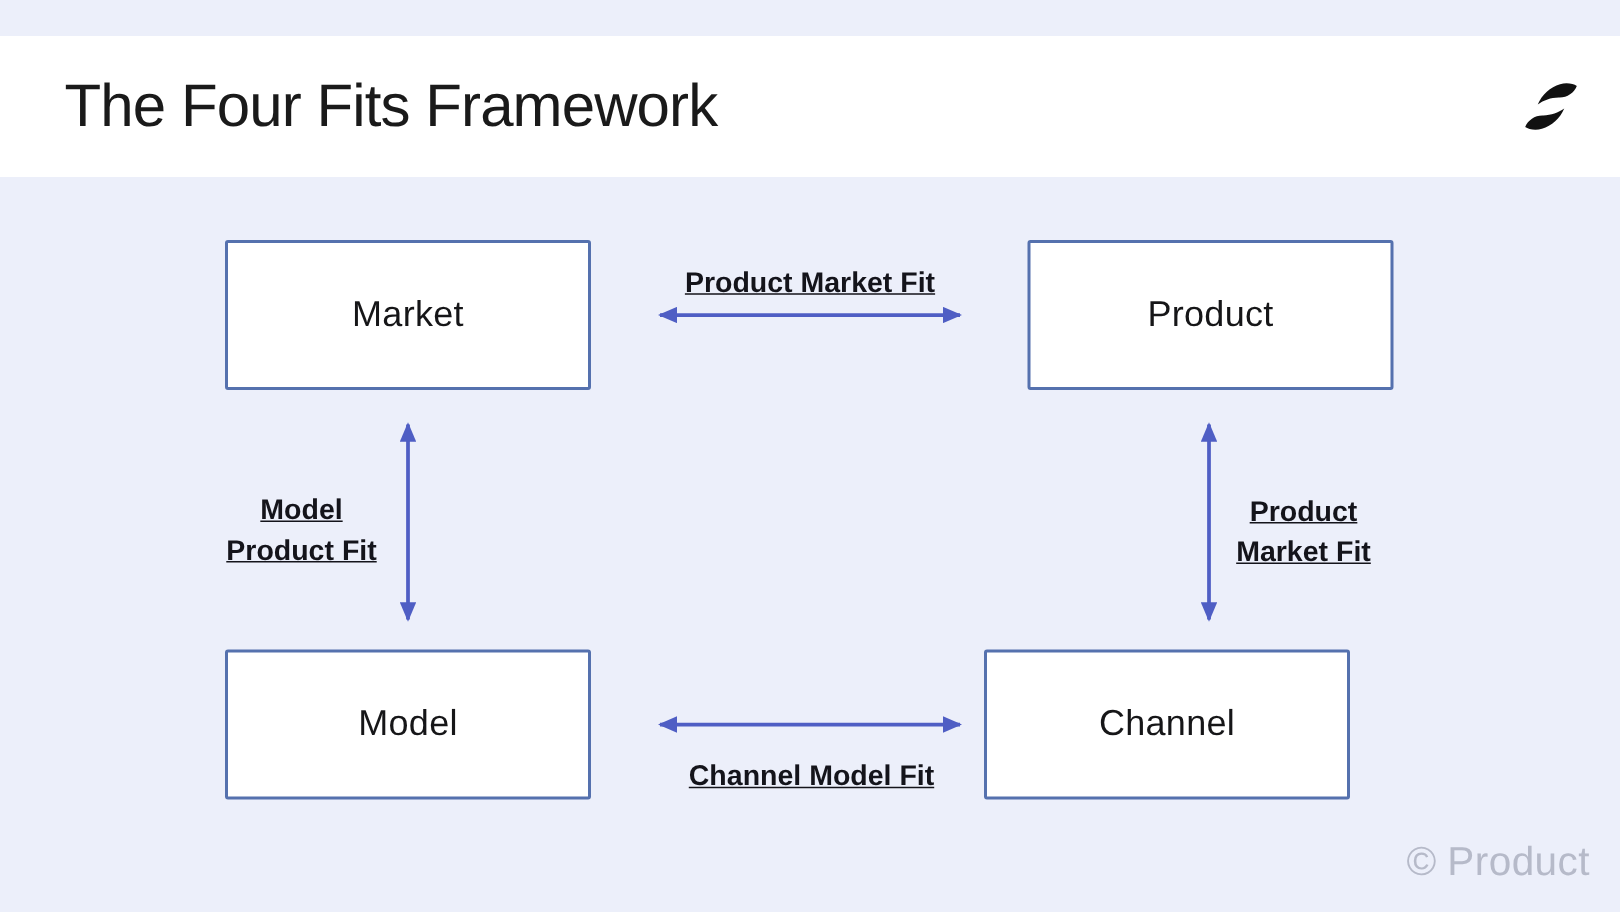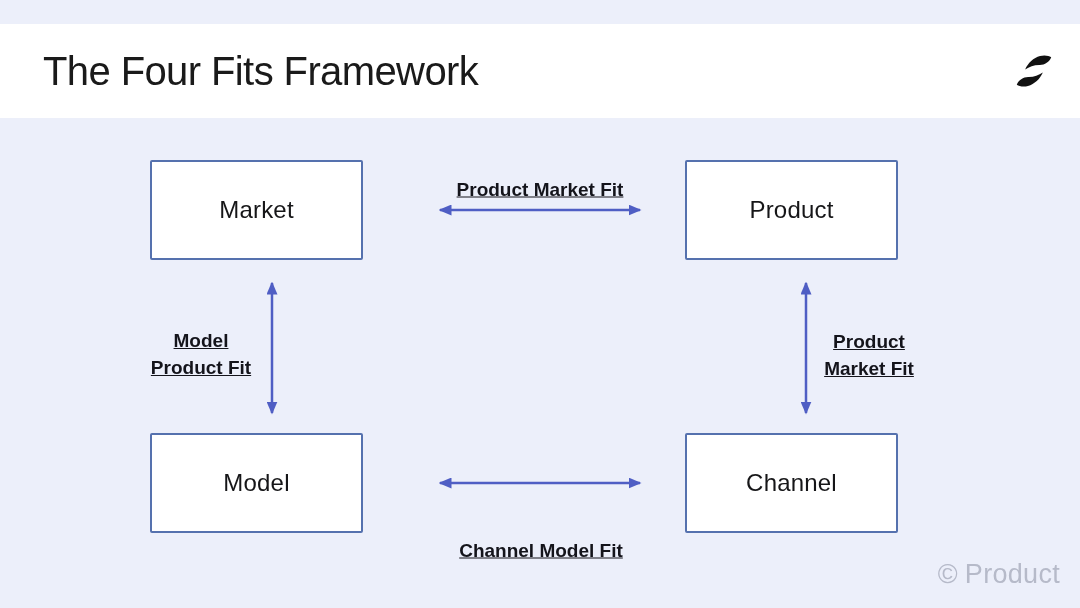--- a/index.html
+++ b/index.html
@@ -59,54 +59,54 @@
     pointer-events: none;
   }
   .arrows-layer line {
     stroke: var(--arrow);
     stroke-width: 2.5;
   }
   .arrows-layer marker path { fill: var(--arrow); stroke: none; }
 
   .node {
     position: absolute;
-    width: 213px;
+    width: 244px;
     height: 100px;
     background: var(--node-bg);
     border: 2px solid var(--box-border);
     border-radius: 2px;
     display: flex;
     align-items: center;
     justify-content: center;
   }
   .node-label {
     font-size: 24px;
     color: var(--node-label-color);
     letter-spacing: 0.2px;
   }
   .node-market  { left: 150px; top: 160px; }
   .node-product { left: 685px; top: 160px; }
   .node-model   { left: 150px; top: 433px; }
-  .node-channel { left: 685px; top: 433px; }
+  .node-channel { left: 656px; top: 433px; }
 
   .fit-label {
     position: absolute;
     transform: translate(-50%, -50%);
     font-size: 19px;
     font-weight: 700;
     color: var(--fit-label-color);
     text-align: center;
     line-height: 27px;
     white-space: nowrap;
     text-decoration: underline;
   }
   .fit-product-market  { left: 540px; top: 189px; }
   .fit-model-market    { left: 201px; top: 354px; }
   .fit-product-channel { left: 869px; top: 355px; }
-  .fit-channel-model   { left: 541px; top: 518px; margin-top: 32px; }
+  .fit-channel-model   { left: 541px; top: 518px; }
 
   .watermark {
     position: absolute;
     right: 20px;
     bottom: 18px;
     display: flex;
     align-items: center;
     gap: 7px;
     color: var(--watermark-color);
     font-size: 27px;

